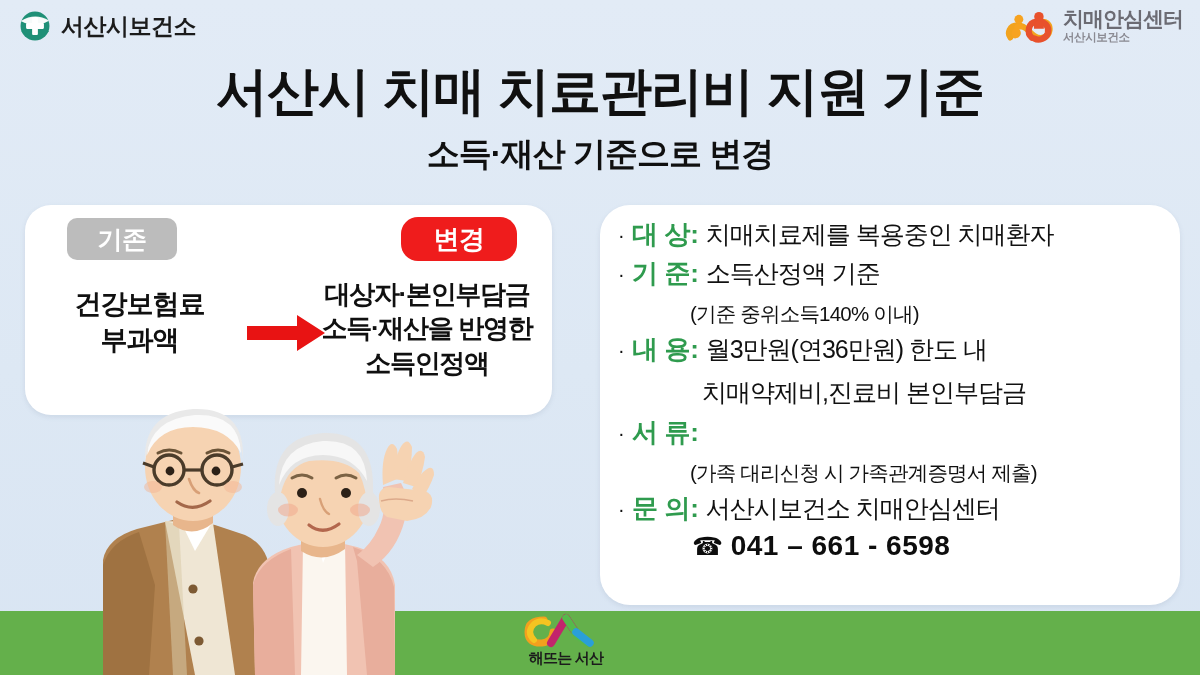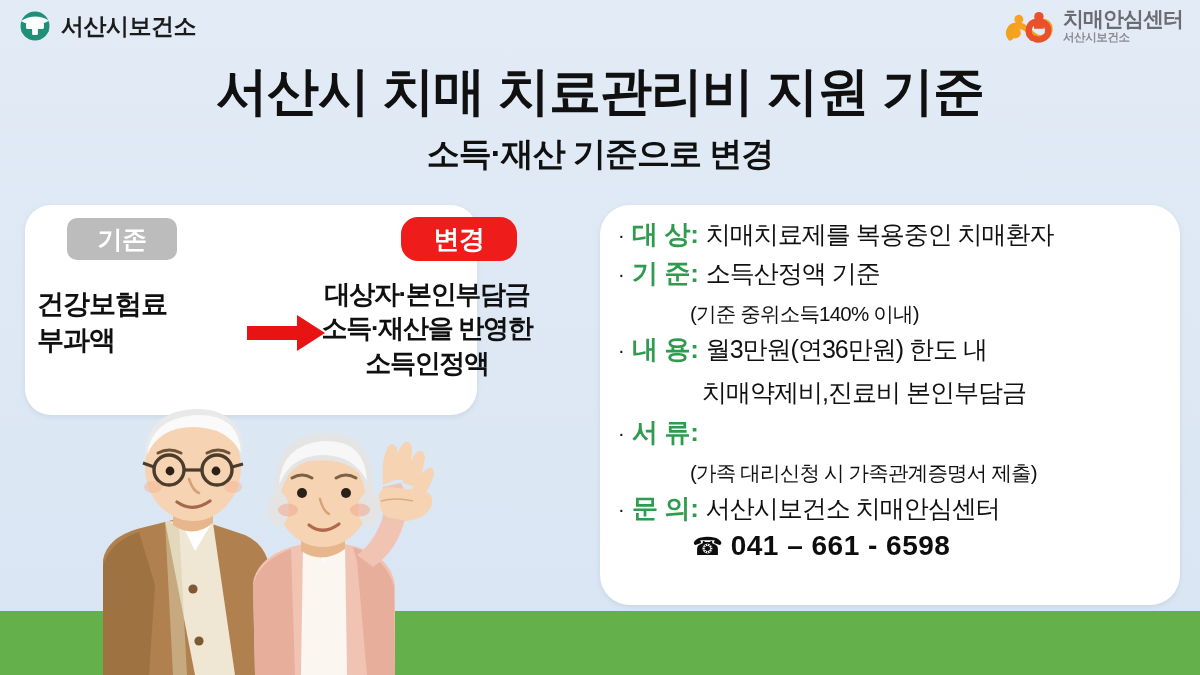--- a/index.html
+++ b/index.html
@@ -89,21 +89,21 @@
     color: #101010;
     letter-spacing: -1px;
     white-space: nowrap;
   }
 
   
   .card-left {
     position: absolute;
     left: 25px;
     top: 205px;
-    width: 452px;
+    width: 527px;
     height: 210px;
     background: #ffffff;
     border-radius: 26px;
     box-shadow: 0 2px 5px rgba(90,110,140,0.13);
   }
   .badge-old {
     position: absolute;
     left: 42px;
     top: 13px;
     width: 110px;
@@ -132,21 +132,21 @@
     display: flex;
     align-items: center;
     justify-content: center;
     letter-spacing: -0.5px;
   }
   .old-text {
     position: absolute;
     left: 12px;
     top: 82px;
     width: 205px;
-    text-align: left;
+    text-align: center;
     font-size: 27px;
     font-weight: bold;
     color: #101010;
     line-height: 1.33;
     letter-spacing: -1px;
   }
   .arrow-wrap {
     position: absolute;
     left: 222px;
     top: 108px;
@@ -427,14 +427,24 @@
       <circle cx="251" cy="118" r="5" fill="#2c2118"></circle>
       <path d="M197 103 Q207 97 217 103" stroke="#7b6244" stroke-width="3" fill="none" stroke-linecap="round"></path>
       <path d="M241 103 Q251 97 261 103" stroke="#7b6244" stroke-width="3" fill="none" stroke-linecap="round"></path>
       <path d="M225 124 Q228 136 234 139" stroke="#d8a077" stroke-width="2.4" fill="none" stroke-linecap="round"></path>
       <path d="M214 150 Q228 161 244 149" stroke="#b3674d" stroke-width="3.2" fill="none" stroke-linecap="round"></path>
       <ellipse cx="193" cy="135" rx="10" ry="6.5" fill="#f0a98e" opacity="0.55"></ellipse>
       <ellipse cx="265" cy="135" rx="10" ry="6.5" fill="#f0a98e" opacity="0.55"></ellipse>
     </g>
   </svg>
 
+  <div class="city-logo">
+    <svg class="cmark" width="96" height="40" viewBox="0 0 96 40">
+      <path d="M26 10 Q10 10 10 22 Q10 34 24 33 Q34 32 35 22" fill="none" stroke="#f2a01e" stroke-width="7" stroke-linecap="round"></path>
+      <path d="M16 30 Q8 22 16 14 Q22 9 30 13" fill="none" stroke="#f4c421" stroke-width="6" stroke-linecap="round"></path>
+      <path d="M33 33 L48 8 L56 20" fill="none" stroke="#c2246c" stroke-width="8" stroke-linecap="round" stroke-linejoin="round"></path>
+      <path d="M48 8 L60 26 L70 33" fill="none" stroke="#56b94b" stroke-width="7.5" stroke-linecap="round"></path>
+      <path d="M58 22 L72 33" fill="none" stroke="#2a9fd8" stroke-width="7.5" stroke-linecap="round"></path>
+    </svg>
+    <span class="cname">해뜨는 서산</span>
+  </div>
 
 </div>
 
 </body></html>

